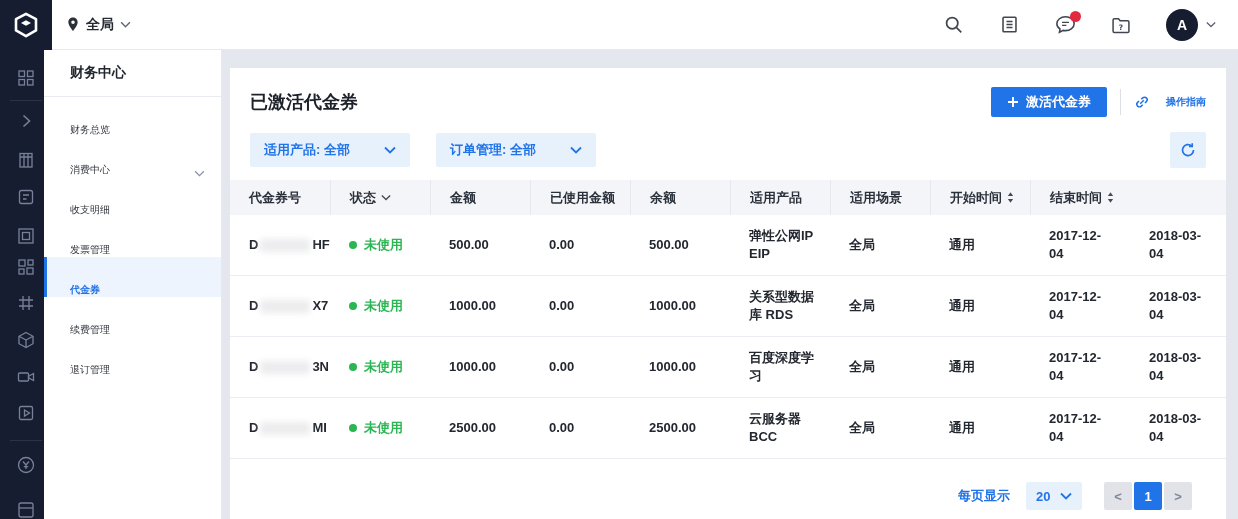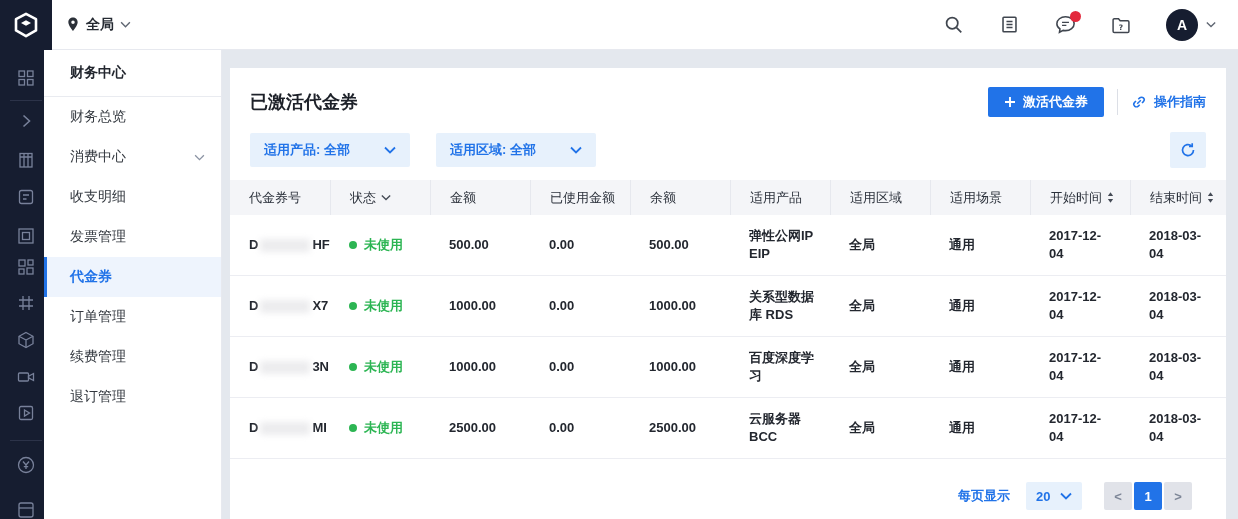--- a/index.html
+++ b/index.html
@@ -17,45 +17,45 @@
   .avatar { width:32px; height:32px; border-radius:50%; background:#161d30; color:#fff; font-weight:700; font-size:14px; display:flex; align-items:center; justify-content:center; }
 
   
   .iconbar { position:absolute; top:50px; left:0; width:52px; height:469px; background:#161d30; overflow:hidden; }
   .ib-item { position:absolute; left:16px; width:20px; height:20px; color:#78819a; cursor:pointer; }
   .ib-div { position:absolute; left:10px; width:32px; height:1px; background:#2c3349; }
 
   
   .sidenav { position:absolute; top:50px; left:44px; width:178px; height:469px; background:#fff; border-right:1px solid #e7e9ef; }
   .sn-header { height:47px; display:flex; align-items:center; padding-left:26px; font-size:14px; font-weight:700; color:#23272f; border-bottom:1px solid #e9ebf0; }
-  .sn-item { height:40px; display:flex; align-items:center; padding-left:26px; padding-right:16px; color:#33383f; cursor:pointer; position:relative; font-size:14px; }
+  .sn-item { height:40px; display:flex; align-items:flex-end; padding-left:26px; padding-right:16px; color:#33383f; cursor:pointer; position:relative; font-size:10px; }
   .sn-item .chev { margin-left:auto; color:#8b93a3; }
   .sn-item.active { background:#eef4fd; color:#2173e8; font-weight:600; }
   .sn-item.active::before { content:""; position:absolute; left:0; top:0; width:3px; height:100%; background:#2173e8; }
 
   
   .main { position:absolute; top:50px; left:230px; width:1008px; height:484px; background:#e4e8ee; }
   .card { position:absolute; top:18px; left:0; width:996px; height:460px; background:#fff; }
   .card-pad { padding:0 20px; }
   .card-head { display:flex; align-items:center; height:62px; padding-top:6px; }
   .page-title { font-size:18px; font-weight:600; color:#1d2129; }
   .head-right { margin-left:auto; display:flex; align-items:center; }
   .btn-primary { height:30px; padding:0 16px; background:#2173e8; color:#fff; border:none; border-radius:2px; font-size:13px; font-weight:600; display:flex; align-items:center; gap:7px; cursor:pointer; font-family:inherit; }
   .vdiv { width:1px; height:26px; background:#dcdfe6; margin:0 13px; }
-  .guide-link { display:flex; align-items:center; gap:7px; color:#2173e8; font-weight:600; cursor:pointer; text-decoration:none; font-size:13px; }
+  .guide-link { display:flex; align-items:center; gap:16px; color:#2173e8; font-weight:600; cursor:pointer; text-decoration:none; font-size:10px; }
 
   .filter-row { display:flex; align-items:center; margin-top:2px; }
   .filter-chip { width:160px; height:34px; background:#e7f1fc; color:#2173e8; font-weight:600; display:flex; align-items:center; padding:0 14px; border-radius:2px; cursor:pointer; margin-right:26px; }
   .filter-chip .chev { margin-left:auto; }
   .refresh-chip { margin-left:auto; width:36px; height:36px; background:#e7f1fc; border-radius:2px; display:flex; align-items:center; justify-content:center; cursor:pointer; }
 
   .table { margin-top:12px; width:996px; }
   .thead, .trow { display:grid; grid-template-columns:100px 100px 100px 100px 100px 100px 100px 100px 100px 1fr; }
   .thead { background:#f4f5f8; height:35px; }
-  .th { display:flex; align-items:center; padding-left:19px; font-weight:400; color:#2b313b; border-left:1px solid #e6e8ee; gap:5px; }
+  .th { display:flex; align-items:center; padding-left:19px; font-weight:700; color:#2b313b; border-left:1px solid #e6e8ee; gap:5px; }
   .th:first-child { border-left:none; }
   .trow { height:61px; border-bottom:1px solid #ecedf2; }
   .td { display:flex; align-items:center; padding-left:19px; font-weight:600; color:#23272f; line-height:18px; }
   .wrapcell { display:inline-block; width:76px; }
   .datecell { display:inline-block; width:62px; }
   .dot { width:8px; height:8px; border-radius:50%; background:#2cb553; margin-right:7px; flex:none; }
   .status-ok { color:#2cb553; }
   .blur-blob { display:inline-block; width:50px; height:13px; margin:0 2px; background:#ececee; border-radius:2px; filter:blur(3px); vertical-align:middle; }
 
   .pagination { display:flex; align-items:center; justify-content:flex-end; margin-top:23px; padding-right:34px; gap:12px; }
@@ -222,23 +222,20 @@
       </span>
   </div>
   <div class="sn-item">
       <span>收支明细</span>
     </div>
   <div class="sn-item">
       <span>发票管理</span>
     </div>
   <div class="sn-item active">
       <span>代金券</span>
-    </div>
-  <div class="sn-item">
-      <span>订单管理</span>
     </div>
   <div class="sn-item">
       <span>续费管理</span>
     </div>
   <div class="sn-item">
       <span>退订管理</span>
     </div>
 </div>
 
 <div class="main">
@@ -273,21 +270,21 @@
       <div class="filter-row">
         <div class="filter-chip">
           <span>适用产品: 全部</span>
           <span class="chev">
               <svg width="12" height="8" viewBox="0 0 12 8">
                 <path d="M1 1.5l5 5 5-5" stroke="#2173e8" stroke-width="1.8" fill="none"></path>
               </svg>
             </span>
         </div>
         <div class="filter-chip">
-          <span>适用区域: 全部</span>
+          <span>订单管理: 全部</span>
           <span class="chev">
               <svg width="12" height="8" viewBox="0 0 12 8">
                 <path d="M1 1.5l5 5 5-5" stroke="#2173e8" stroke-width="1.8" fill="none"></path>
               </svg>
             </span>
         </div>
         <div class="refresh-chip">
           <span>
               <svg width="16" height="16" viewBox="0 0 16 16" fill="none" stroke="#2173e8" stroke-width="1.7">
                 <path d="M13.5 8A5.5 5.5 0 1 1 11.6 3.9"></path>
@@ -315,23 +312,20 @@
             <span>金额</span>
           </div>
         <div class="th">
             <span>已使用金额</span>
           </div>
         <div class="th">
             <span>余额</span>
           </div>
         <div class="th">
             <span>适用产品</span>
-          </div>
-        <div class="th">
-            <span>适用区域</span>
           </div>
         <div class="th">
             <span>适用场景</span>
           </div>
         <div class="th">
           <span>开始时间</span>
           <span>
               <svg width="7" height="11" viewBox="0 0 8 12">
                 <path d="M4 0l3 4.2H1z" fill="#454b56"></path>
                 <path d="M4 12L1 7.8h6z" fill="#454b56"></path>

